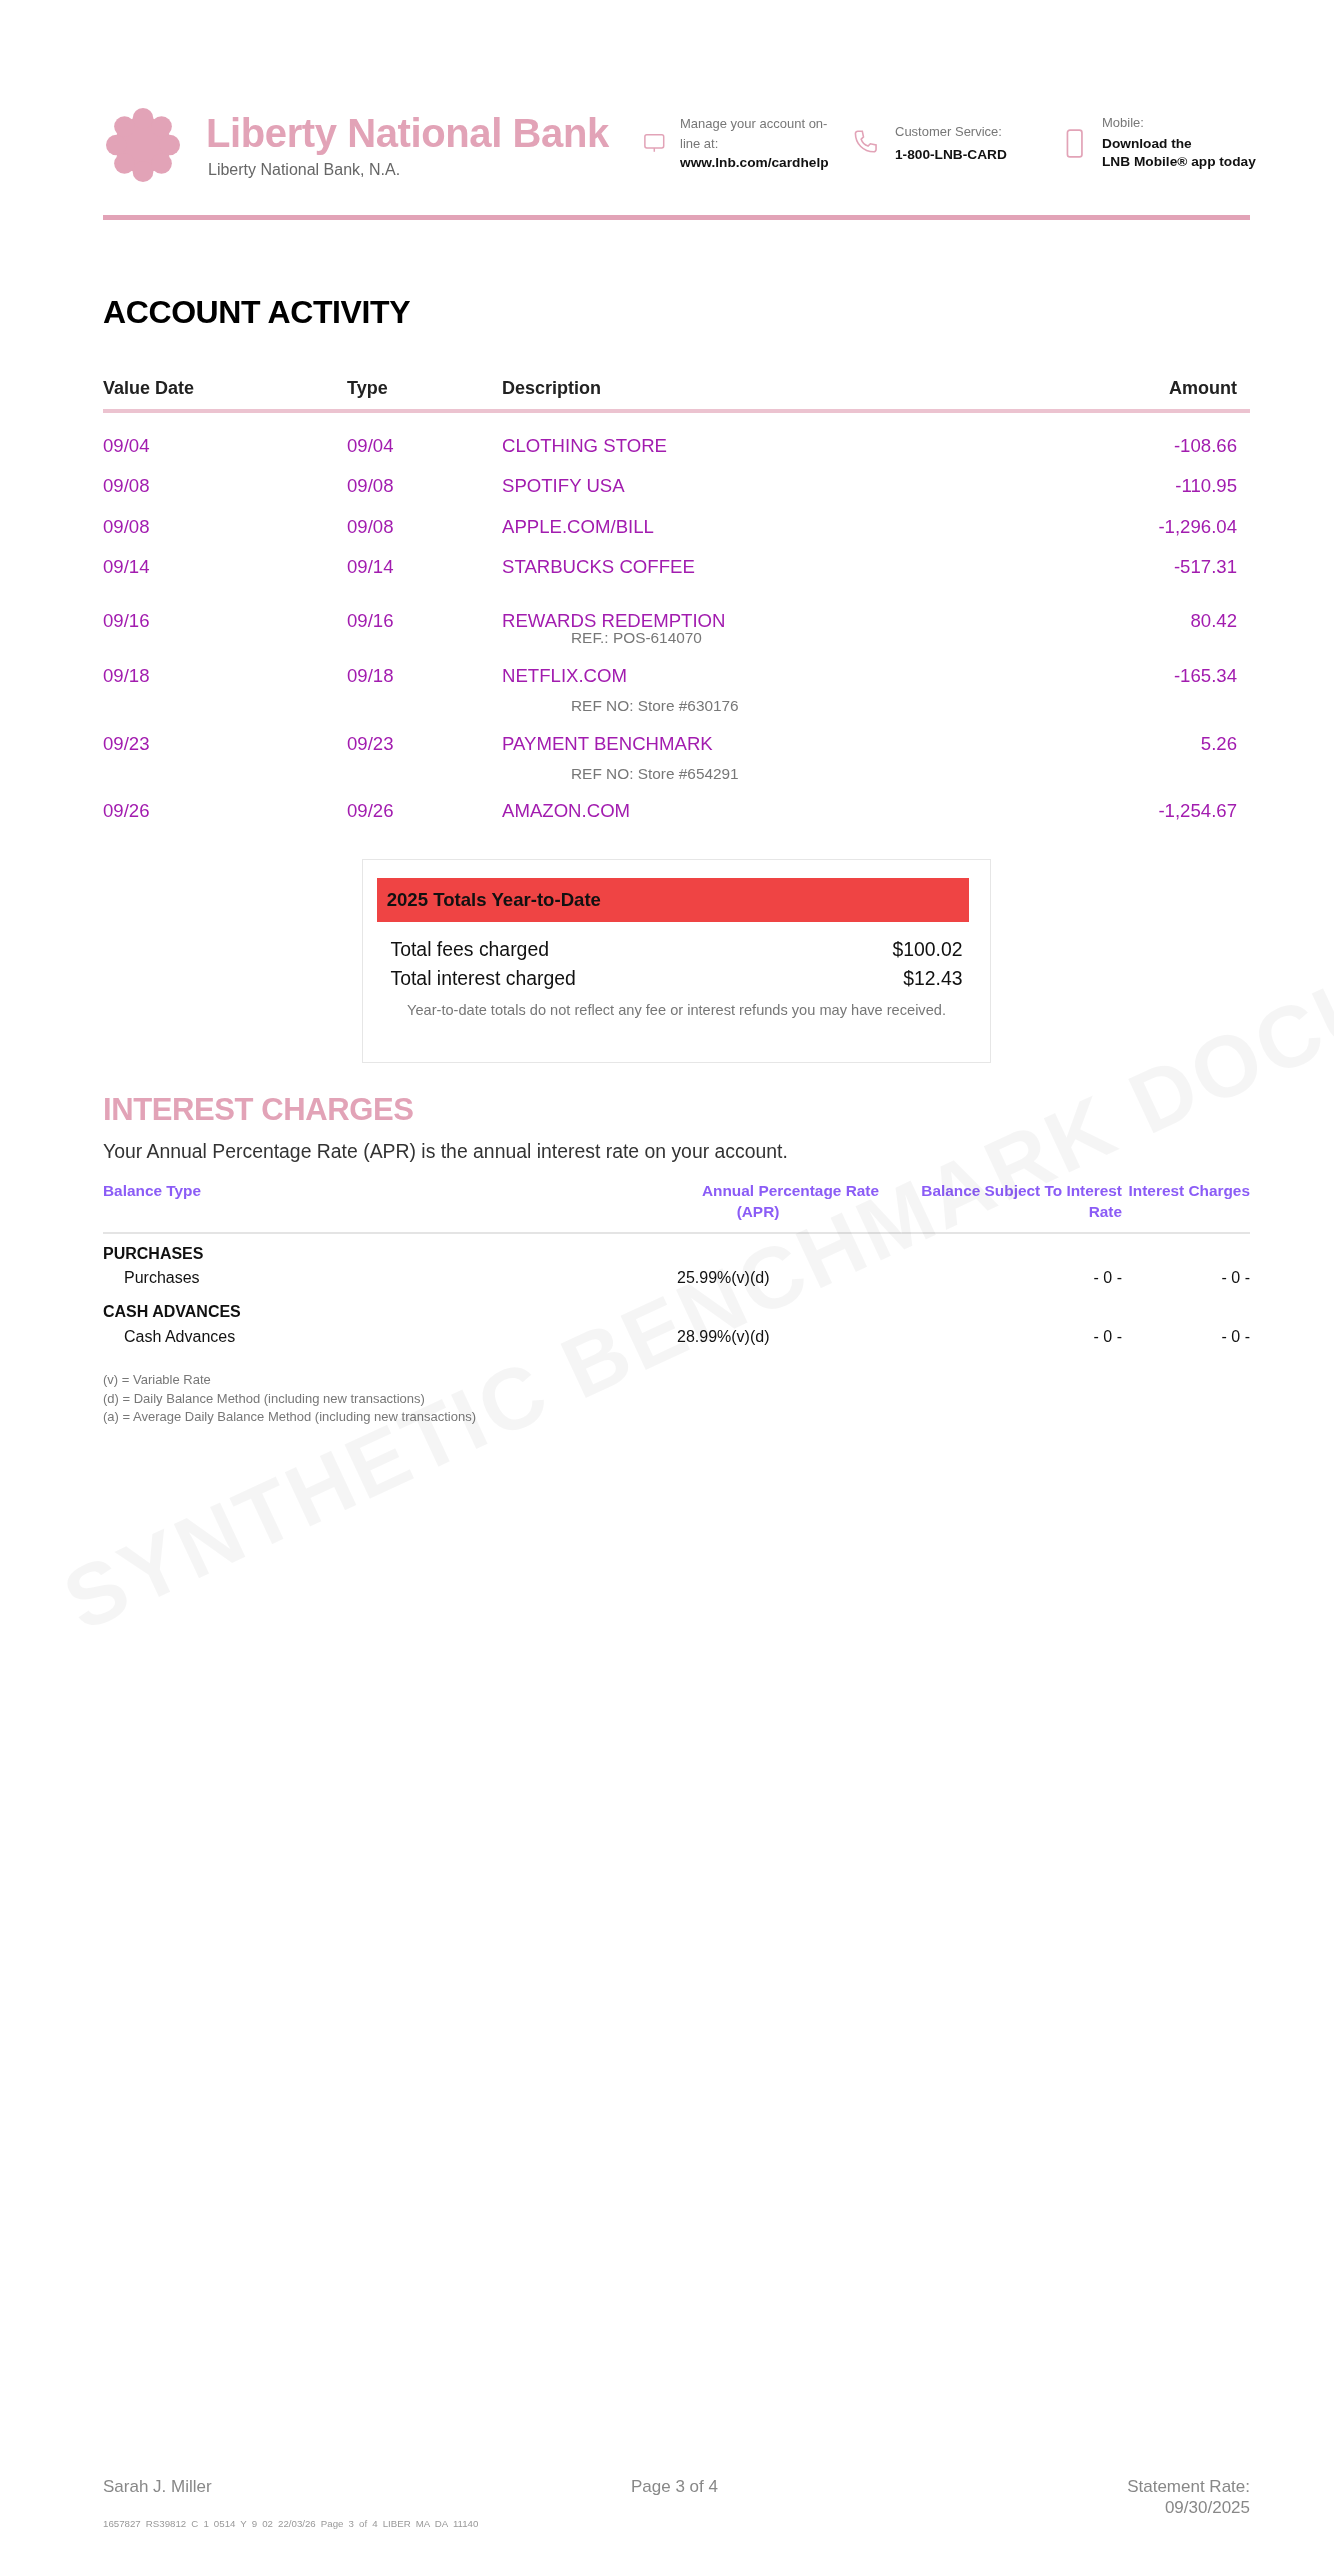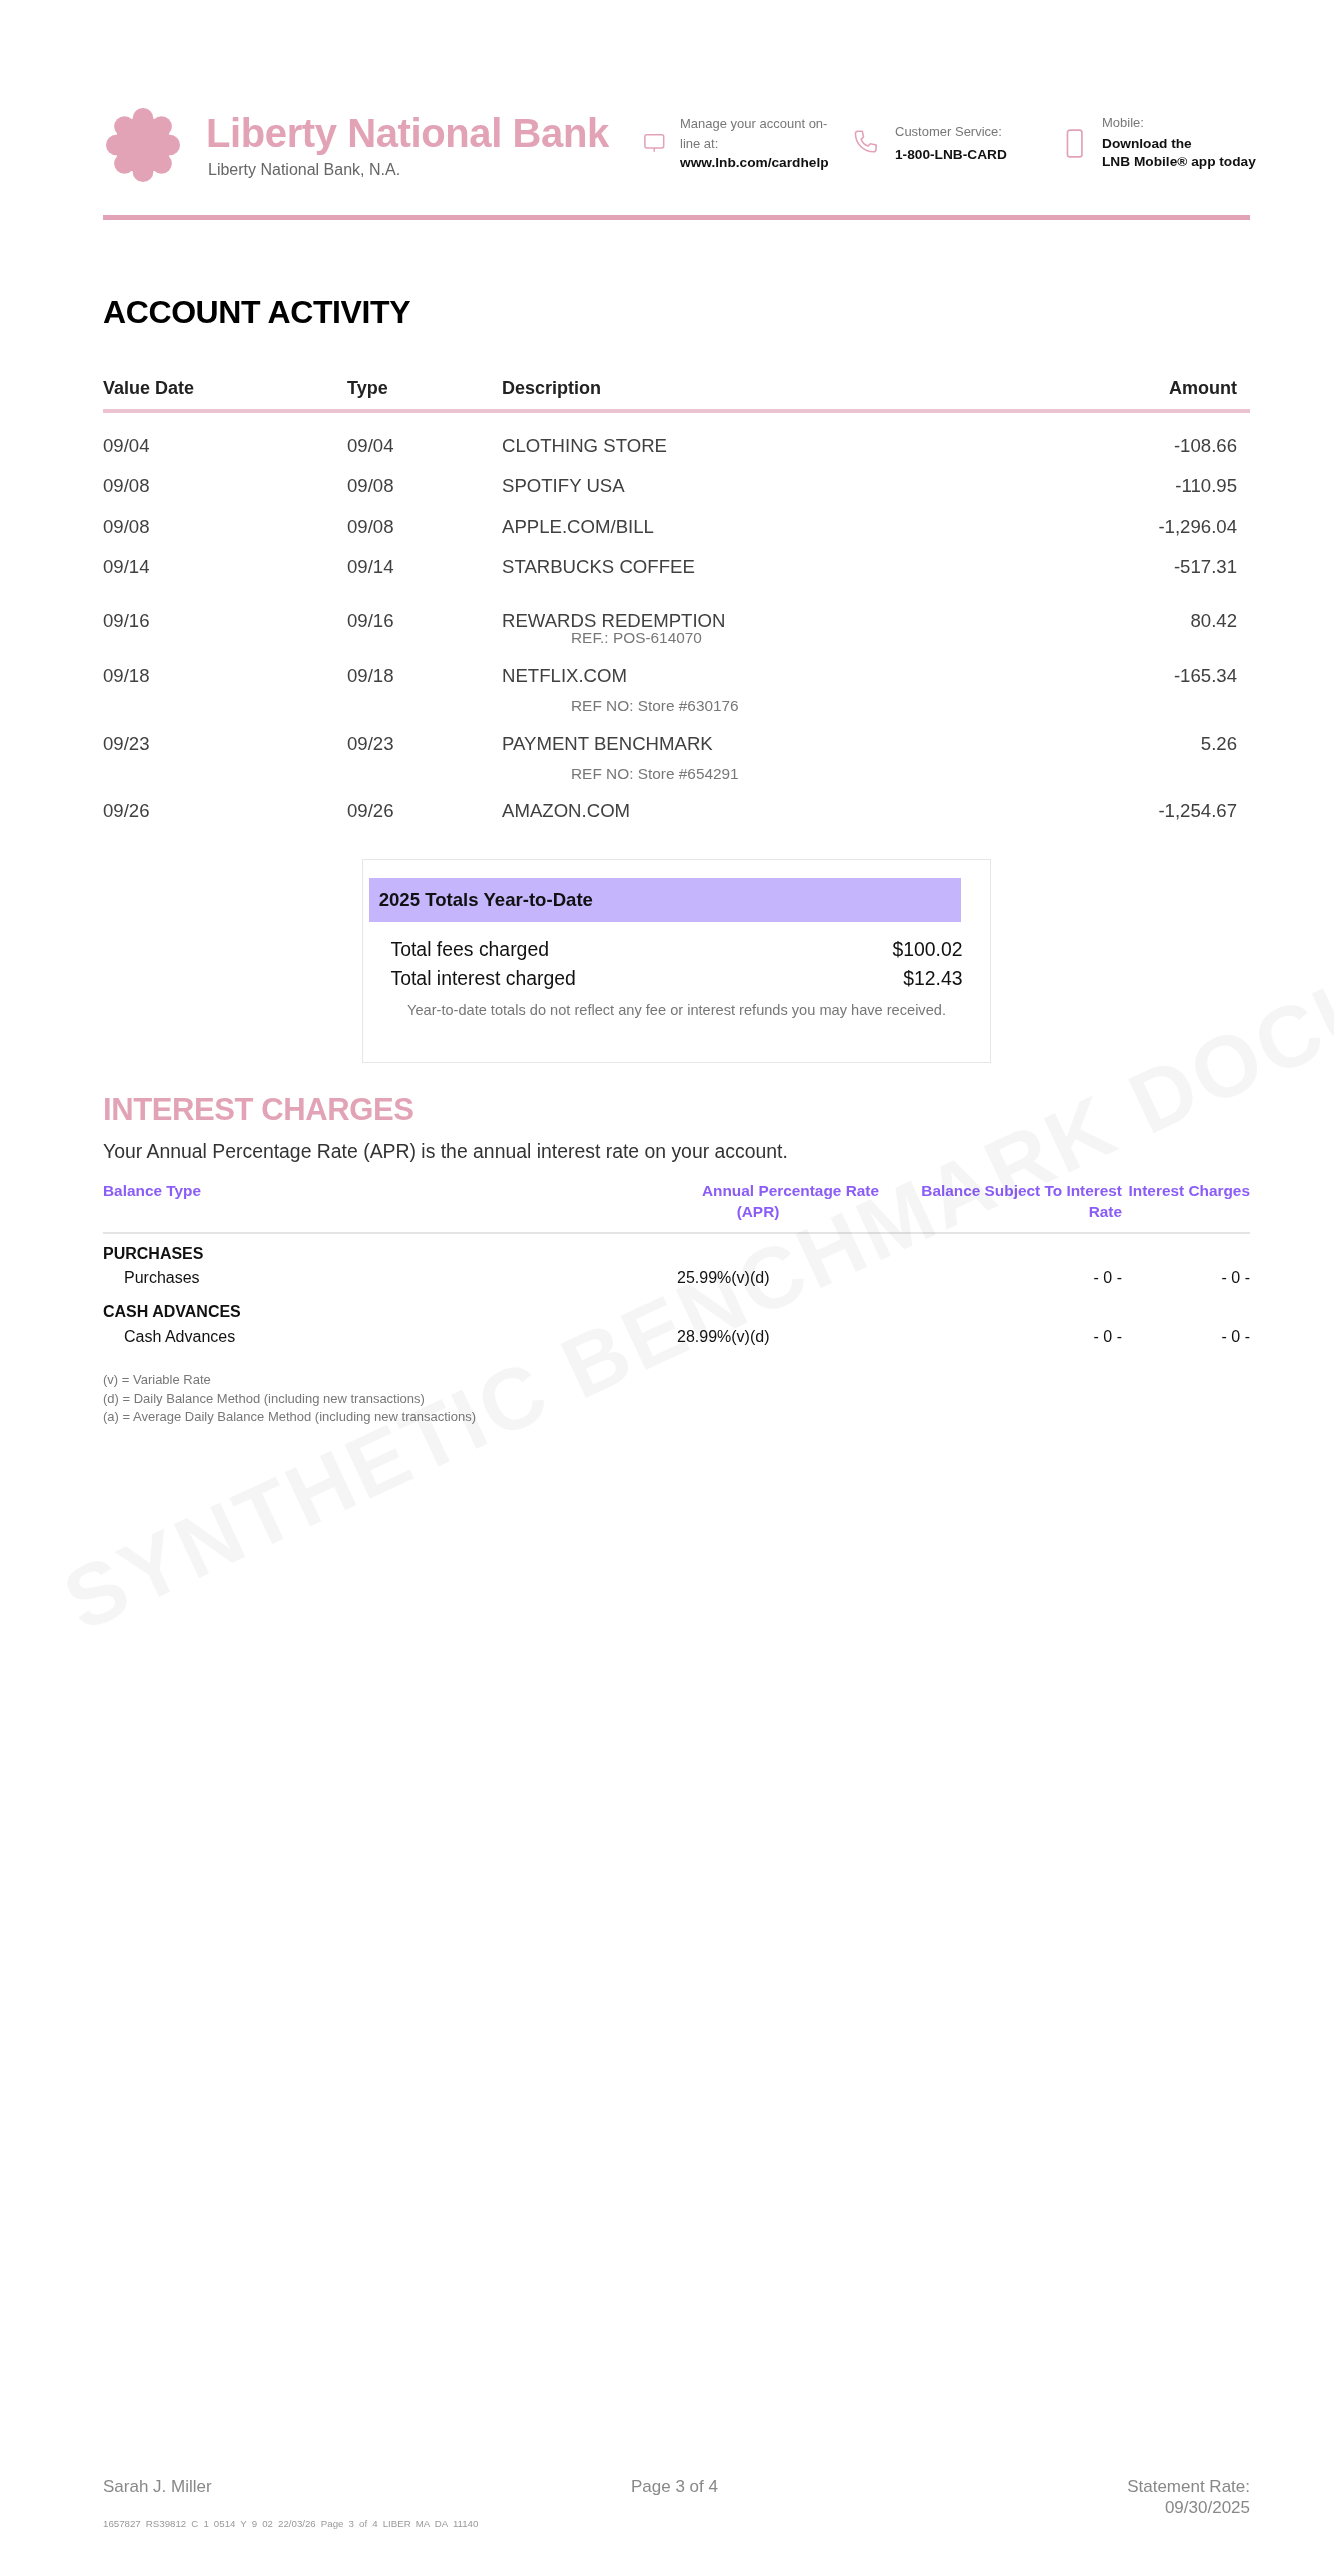--- a/index.html
+++ b/index.html
@@ -16,31 +16,31 @@
   .contact { position: absolute; top: 11.3px; font-size: 13px; color: #777; line-height: 19.4px; white-space: nowrap; }
   .contact .strong { color: #111; font-weight: bold; font-size: 13.7px; }
   .contact-icon { position: absolute; }
   .header-rule { position: absolute; left: 103px; top: 215px; width: 1147px; height: 4.9px; background: #e2a3b7; }
 
   
   .section-title { position: absolute; left: 103px; top: 294px; font-size: 32px; font-weight: bold; color: #000; letter-spacing: -0.4px; }
   .act-head { position: absolute; left: 103px; top: 375px; width: 1147px; height: 37px; font-size: 18px; font-weight: bold; color: #222; }
   .act-head span { position: absolute; top: 3.2px; }
   .act-rule { position: absolute; left: 103px; top: 409px; width: 1147px; height: 4px; background: #ecc3d0; }
-  .act-row { position: absolute; left: 103px; width: 1147px; height: 32px; font-size: 18.6px; color: #404040; }
+  .act-row { position: absolute; left: 103px; width: 1147px; height: 32px; font-size: 18.6px; color: #a21caf; }
   .act-row span { position: absolute; top: 0; white-space: nowrap; }
   .col-vdate { left: 0; }
   .col-date { left: 244px; }
   .col-desc { left: 399px; }
   .col-amt { right: 13px; text-align: right; }
   .ref { position: absolute; left: 571px; font-size: 15.4px; color: #777; white-space: nowrap; }
 
   
   .ytd { position: absolute; left: 362px; top: 859px; width: 627px; height: 202px; border: 1.6px solid #e6e6e6; background: #fff; }
-  .ytd-head { position: absolute; left: 6px; top: 18px; width: 592px; height: 44px; background: #c4b5fd; }
+  .ytd-head { position: absolute; left: 14px; top: 18px; width: 592px; height: 44px; background: #ef4444; }
   .ytd-title { position: absolute; left: 9.7px; top: 11.3px; font-size: 18.6px; font-weight: bold; color: #111; white-space: nowrap; }
   .ytd-line { position: absolute; left: 27.5px; width: 572px; font-size: 19.4px; color: #111; }
   .ytd-line .v { position: absolute; right: 0; top: 0; }
   .ytd-note { position: absolute; left: 16px; top: 139px; width: 595px; text-align: center; font-size: 14.6px; line-height: 22px; color: #777; }
 
   
   .int-title { position: absolute; left: 103px; top: 1092px; font-size: 31px; font-weight: bold; color: #e2a3b7; letter-spacing: -0.4px; }
   .int-desc { position: absolute; left: 103px; top: 1140px; font-size: 19.4px; color: #333; white-space: nowrap; }
   .int-head { position: absolute; left: 103px; top: 1180px; width: 1147px; height: 52px; font-size: 15.4px; font-weight: bold; color: #8b5cf6; line-height: 21px; }
   .int-head span { position: absolute; top: 0; }

